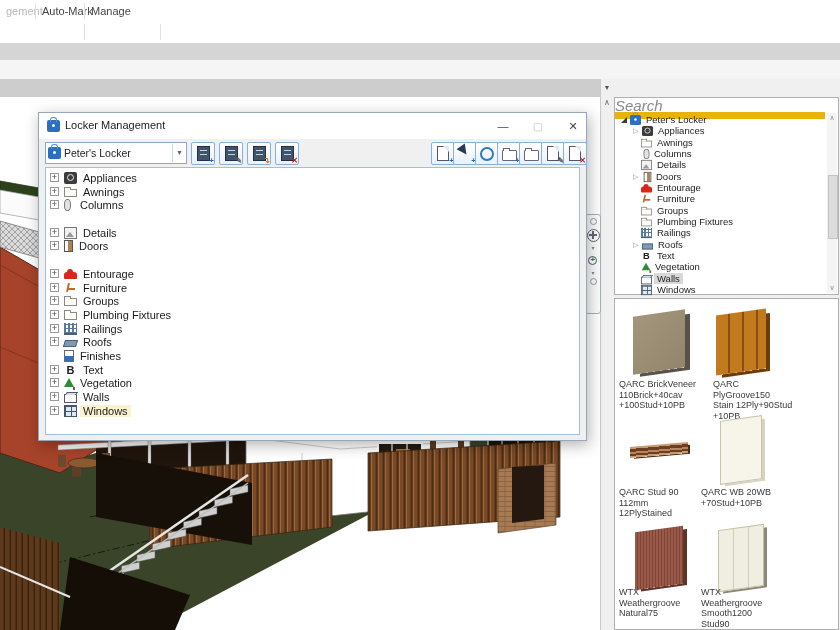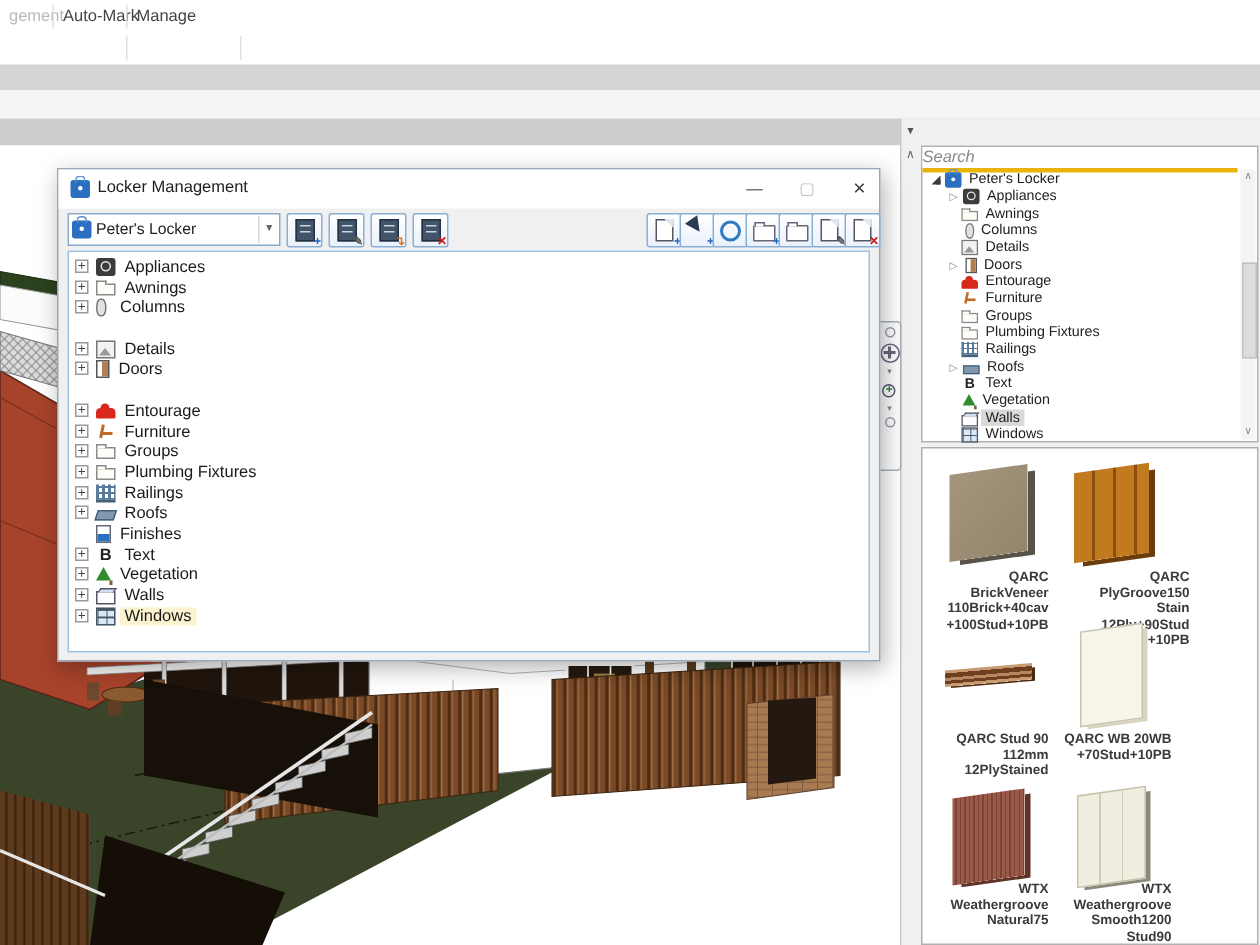--- a/index.html
+++ b/index.html
@@ -23,36 +23,36 @@
   .strip-pin::before{content:"▼";}
   .strip-up{position:absolute;left:2px;top:20px;width:8px;height:8px;color:#666;font-size:8px;line-height:8px;text-align:center;}
   .strip-up::before{content:"∧";}
   
   .qpanel{left:612px;top:79px;width:228px;height:551px;background:#f0f0f0;}
   .qheader{position:absolute;left:0;top:0;width:228px;height:18px;background:#efefef;border-bottom:1px solid #c6c6c6;}
   .qtitle{position:absolute;left:8px;top:2px;font-size:11px;color:#222;}
   .qclose{position:absolute;right:4px;top:2px;width:14px;height:14px;text-align:center;font-size:10px;color:#444;line-height:14px;cursor:default;}
   .qclose::before{content:"✕";}
   .treebox{position:absolute;left:2px;top:18px;width:223px;height:196px;background:#fff;border:1px solid #b0b0b0;}
-  .searchbox{position:absolute;left:0px;top:0px;width:210px;height:14px;border:none;border-bottom:3px solid #eab308;font-family:"Liberation Sans",sans-serif;font-size:11px;padding:0 0;outline:none;color:#333;}
+  .searchbox{position:absolute;left:0px;top:0px;width:210px;height:14px;border:none;border-bottom:7px solid #eab308;font-family:"Liberation Sans",sans-serif;font-size:15px;padding:0 0;outline:none;color:#333;}
   .searchbox::placeholder{font-style:italic;color:#8a8a8a;}
   .prow{position:absolute;left:0;height:11px;width:208px;display:flex;align-items:center;font-size:9.5px;color:#222;white-space:nowrap;}
   .prow .plabel{padding:0 3px;line-height:11px;}
   .prow.sel .plabel{background:#d9d9d9;}
   .pexp-open{width:0;height:0;border:3.5px solid transparent;border-right-color:#3a3a3a;border-bottom-color:#3a3a3a;margin-right:2px;}
   .pexp-closed{width:7px;color:#8a8a8a;font-size:7px;margin-right:1px;}
   .pexp-closed::before{content:"▷";}
   .pexp-none{width:7px;}
   .vscroll{position:absolute;right:1px;top:15px;width:10px;bottom:1px;background:#f4f4f4;}
   .vs-up,.vs-dn{position:absolute;left:0;width:10px;height:10px;color:#888;font-size:7px;text-align:center;line-height:10px;}
   .vs-up{top:0;}  .vs-up::before{content:"∧";}
   .vs-dn{bottom:0;} .vs-dn::before{content:"∨";}
   .vs-thumb{position:absolute;left:1px;width:8px;top:62px;height:62px;background:#dcdcdc;border:1px solid #c2c2c2;}
   .thumbbox{position:absolute;left:2px;top:219px;width:223px;height:330px;background:#fff;border:1px solid #b0b0b0;overflow:hidden;}
-  .cell{position:absolute;width:80px;text-align:right;font-weight:bold;}
+  .cell{position:absolute;width:80px;text-align:left;}
   .cell-img{position:absolute;width:80px;height:74px;}
   .tlabel{font-size:9px;line-height:10.5px;color:#3a3a3a;}
   .face{position:absolute;left:50%;top:50%;}
   .f-brick{width:52px;height:58px;transform:translate(-50%,-50%) skewY(-8deg);background:linear-gradient(135deg,#a4957d,#93846c);box-shadow:6px 4px 0 -1px #57534a;}
   .f-ply{width:50px;height:60px;transform:translate(-50%,-50%) skewY(-8deg);background:repeating-linear-gradient(90deg,#c27a1e 0 12px,#8a4f0e 12px 14px);box-shadow:5px 4px 0 -1px #6b3c0c;}
   .f-stud{width:58px;height:11px;transform:translate(-50%,-50%) skewY(-5deg);background:linear-gradient(#c89a72 0 2px,#6e3f1f 2px 5px,#b5875f 5px 7px,#6e3f1f 7px 9px,#c89a72 9px 11px);box-shadow:3px 2px 0 -1px #4a2a12;}
   .f-wb{width:40px;height:62px;transform:translate(-50%,-50%) skewY(-8deg);background:#f7f5e9;border:1px solid #c8c4ae;box-shadow:4px 3px 0 -1px #d8d4c0;}
   .f-wgn{width:48px;height:58px;transform:translate(-50%,-50%) skewY(-8deg);background:repeating-linear-gradient(90deg,#9a5a49 0 2px,#7e4335 2px 3px);box-shadow:5px 3px 0 -1px #5e3328;}
   .f-wgs{width:44px;height:60px;transform:translate(-50%,-50%) skewY(-8deg);background:#efeee0;background-image:linear-gradient(90deg,transparent 0 14px,#cfcdb8 14px 15px,transparent 15px 29px,#cfcdb8 29px 30px,transparent 30px);border:1px solid #c5c2a8;box-shadow:4px 3px 0 -1px #8a887a;}
   

